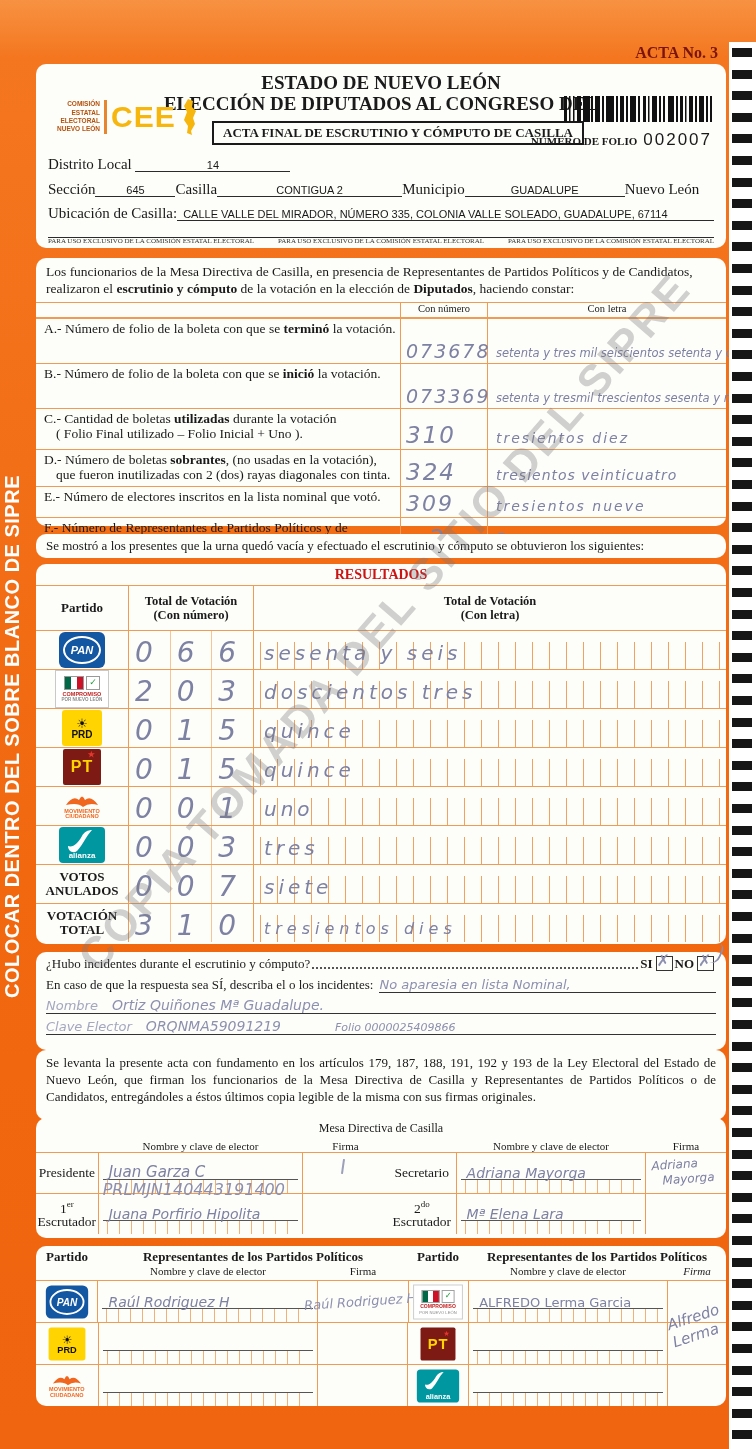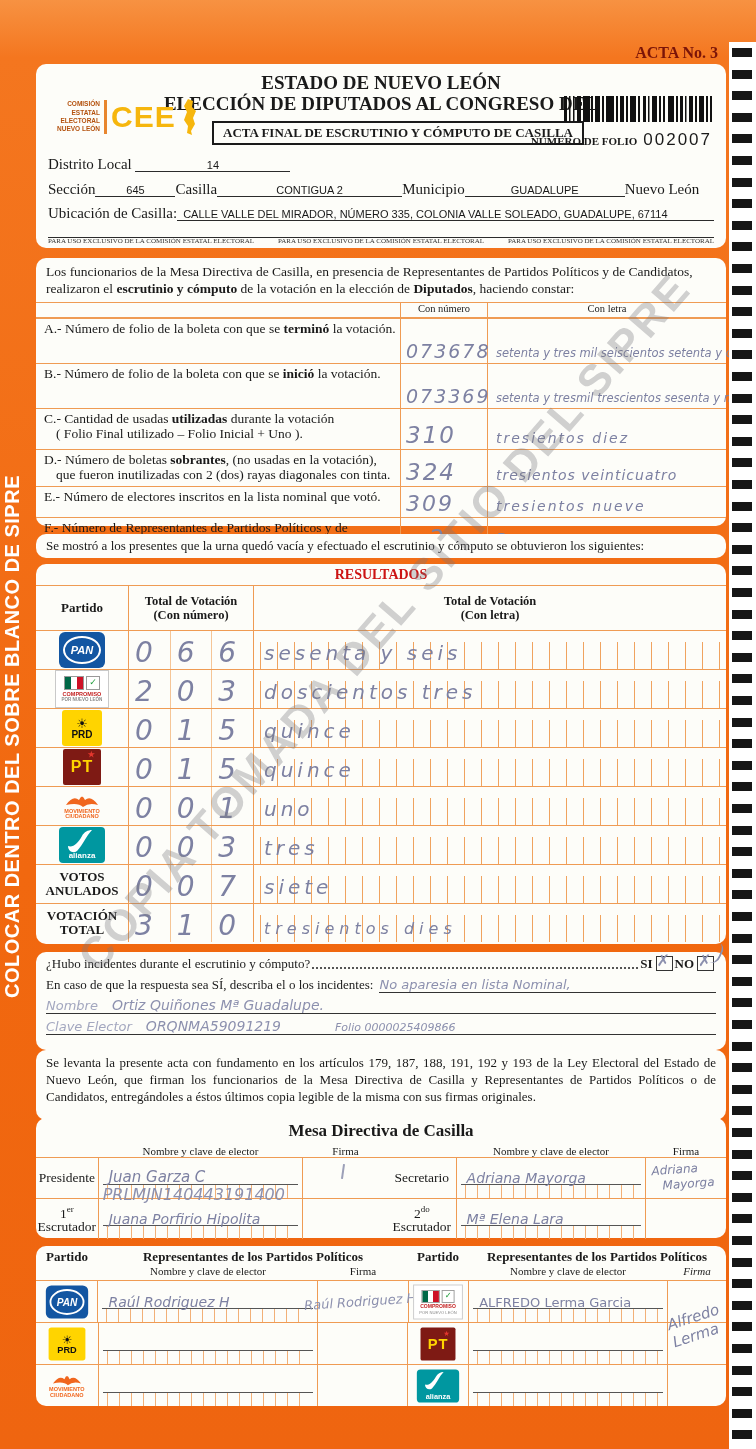--- a/index.html
+++ b/index.html
@@ -113,21 +113,21 @@
   .chk{width:15px;height:13px;border:1.2px solid #333;position:relative;margin:0 2px 0 3px;display:inline-block;}
   .chk .x{position:absolute;top:-6px;left:0;font-size:16px;}
   .flourish{position:absolute;top:-16px;left:6px;width:16px;height:22px;border-right:2px solid #8c90ae;border-radius:60% 40% 50% 50%;transform:rotate(24deg);}
   .inc-line{display:flex;align-items:flex-end;font-size:13px;height:21px;}
   .inc-fill{flex:1;border-bottom:1.5px solid #333;margin-left:6px;display:flex;align-items:flex-end;gap:14px;}
   .inc-fill .hw2{font-size:13px;white-space:nowrap;}
   
   #p-legal{top:1050px;height:60px;padding:5px 10px;width:670px;font-size:13px;line-height:1.3;text-align:justify;}
   
   #p-mesa{top:1118px;height:120px;}
-  .mesa-title{text-align:center;font-weight:bold;font-size:17px;padding-top:3px;}
+  .mesa-title{text-align:center;font-weight:normal;font-size:12px;padding-top:3px;}
   .mesa-head{display:flex;font-size:11px;text-align:center;height:16px;align-items:flex-end;}
   .mrow{display:flex;border-top:1px solid #ef9b54;height:40px;}
   .mcell{border-left:1px solid #ef9b54;}
   .role{display:flex;flex-direction:column;align-items:center;justify-content:center;font-size:13.5px;line-height:1;border-left:none !important;}
   .sig-cell{display:flex;flex-direction:column;position:relative;}
   .sig-name{flex:1;border-bottom:1px solid #555;margin:0 4px;position:relative;}
   .sig-name .hw{position:absolute;bottom:-2px;left:6px;font-size:14px;white-space:nowrap;}
   .sig-ticks{height:13px;margin:0 4px;position:relative;}
   .firma-cell{position:relative;}
   .firma-cell .hw{font-size:12px;}
@@ -264,21 +264,21 @@
       <div class="ilabel"><span>B.- Número de folio de la boleta con que se </span><span class="b">inició</span><span> la votación.</span></div>
       <div class="inum">
           <span class="hw">073369</span>
         </div>
       <div class="iletra">
           <span class="hw" style="font-size:11.5px;">setenta y tresmil trescientos sesenta y nueve</span>
         </div>
     </div>
 
     <div class="irow" style="height:40px;">
-      <div class="ilabel"><span>C.- Cantidad de usadas </span><span class="b">utilizadas</span><span> durante la votación</span><span class="l2">( Folio Final utilizado – Folio Inicial + Uno ).</span></div>
+      <div class="ilabel"><span>C.- Cantidad de boletas </span><span class="b">utilizadas</span><span> durante la votación</span><span class="l2">( Folio Final utilizado – Folio Inicial + Uno ).</span></div>
       <div class="inum">
           <span class="hw" style="font-size:23px;">310</span>
         </div>
       <div class="iletra">
           <span class="hw" style="font-size:14px;letter-spacing:2px;">tresientos diez</span>
         </div>
     </div>
 
     <div class="irow" style="height:36px;">
       <div class="ilabel"><span>D.- Número de boletas </span><span class="b">sobrantes</span><span>, (no usadas en la votación),</span><span class="l2">que fueron inutilizadas con 2 (dos) rayas diagonales con tinta.</span></div>

